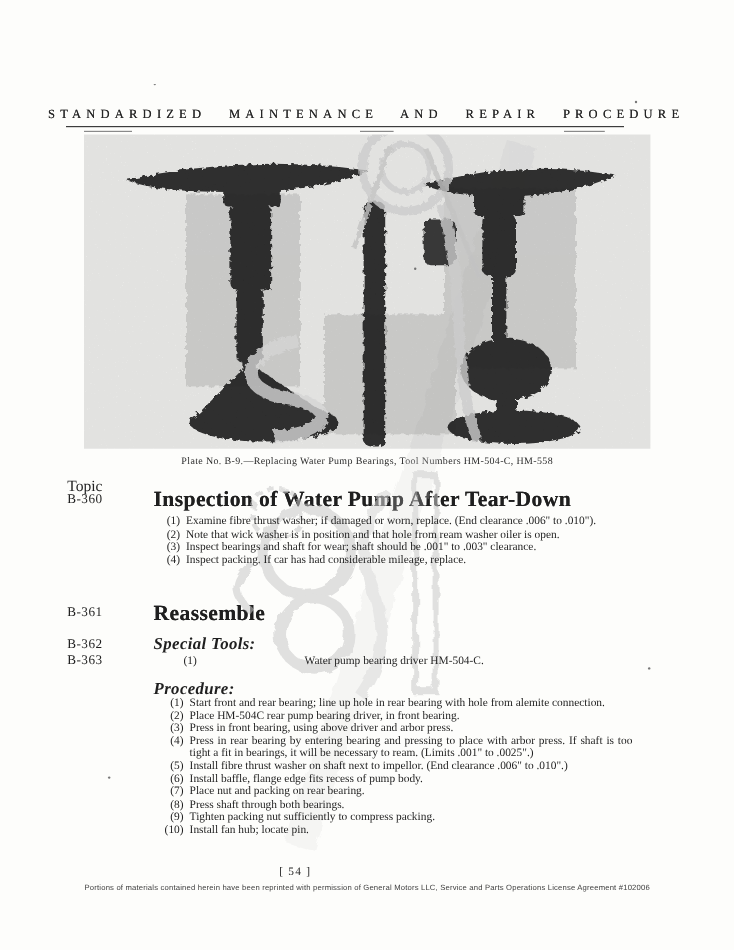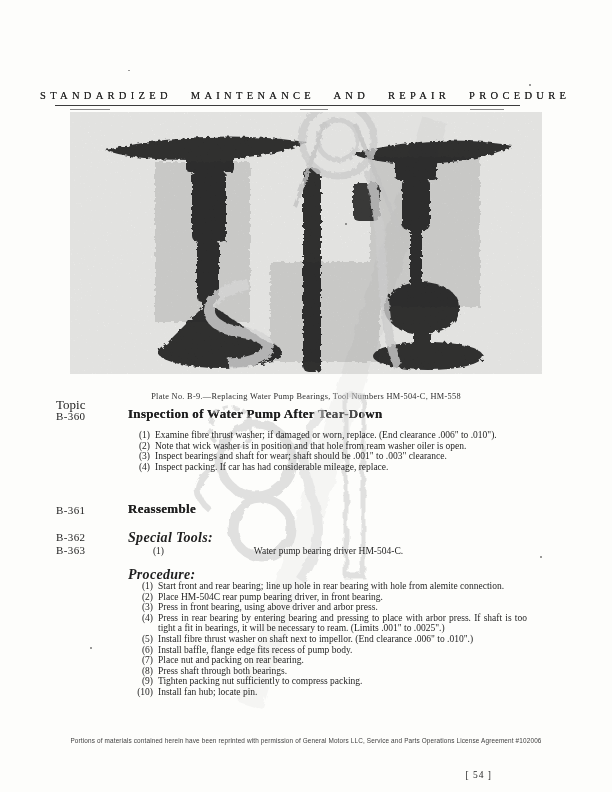--- a/index.html
+++ b/index.html
@@ -14,38 +14,38 @@
     position:absolute; top:90px; left:40px; width:500px;
     font-size:10.5px; letter-spacing:4.3px; word-spacing:12px;
     text-align:center; color:#262626; white-space:nowrap;
     text-shadow:0 0 .4px #444;
   }
   .hdr-rule{position:absolute; top:105px; left:55px; width:465px; height:1px; background:#3c3c3c;}
   .hdr-rule-frag{position:absolute; height:1px; background:#8a8a8a;}
   
   .figure{position:absolute; top:112px; left:70px; width:472px; height:262px; z-index:3;}
   .caption{
-    position:absolute; top:392px; left:56px; width:500px;
+    position:absolute; top:380px; left:56px; width:500px;
     font-size:8.3px; text-align:center; color:#2c2c2c;
     letter-spacing:.3px;
   }
   
   .topic-label{position:absolute; top:397px; left:56px; font-size:13px;}
   .sec-code{position:absolute; left:56px; font-size:11px; letter-spacing:.4px;}
-  .sec-head-lg{position:absolute; left:128px; font-size:13px; font-weight:bold; letter-spacing:.3px; text-shadow:0 0 .4px #333;}
+  .sec-head-lg{position:absolute; left:128px; font-size:18px; font-weight:bold; letter-spacing:.3px; text-shadow:0 0 .4px #333;}
   .sec-head-it{position:absolute; left:128px; font-size:14px; font-weight:bold; font-style:italic; letter-spacing:.3px;}
   .olist{position:absolute; left:126px; width:401px; font-size:9.5px; line-height:10.6px; z-index:4;}
   .olist .li{display:flex;}
   .olist .n{flex:none; width:24px; text-align:right; margin-right:5px; white-space:nowrap;}
   .olist.wide .n{width:27px;}
   .olist .t{flex:1; text-align:justify;}
   .tools-list{left:148px; width:340px;}
   .tools-list .n{width:16px;}
   
-  .page-num{position:absolute; top:722px; left:0; width:492px; text-align:right; font-size:9.5px; letter-spacing:1px;margin-top:48px;}
+  .page-num{position:absolute; top:722px; left:0; width:492px; text-align:center; font-size:9.5px; letter-spacing:1px;}
   .license{
     position:absolute; top:737px; left:30px; width:552px; text-align:center;
     font-family:"Liberation Sans","DejaVu Sans",sans-serif;
     font-size:6.4px; color:#3e3e3e; letter-spacing:.15px;
   }
   
   .wm{position:absolute; top:0; left:0; z-index:1; pointer-events:none;}
   .speck{position:absolute; background:#777; border-radius:50%; z-index:2;}
 </style>
 </head>

